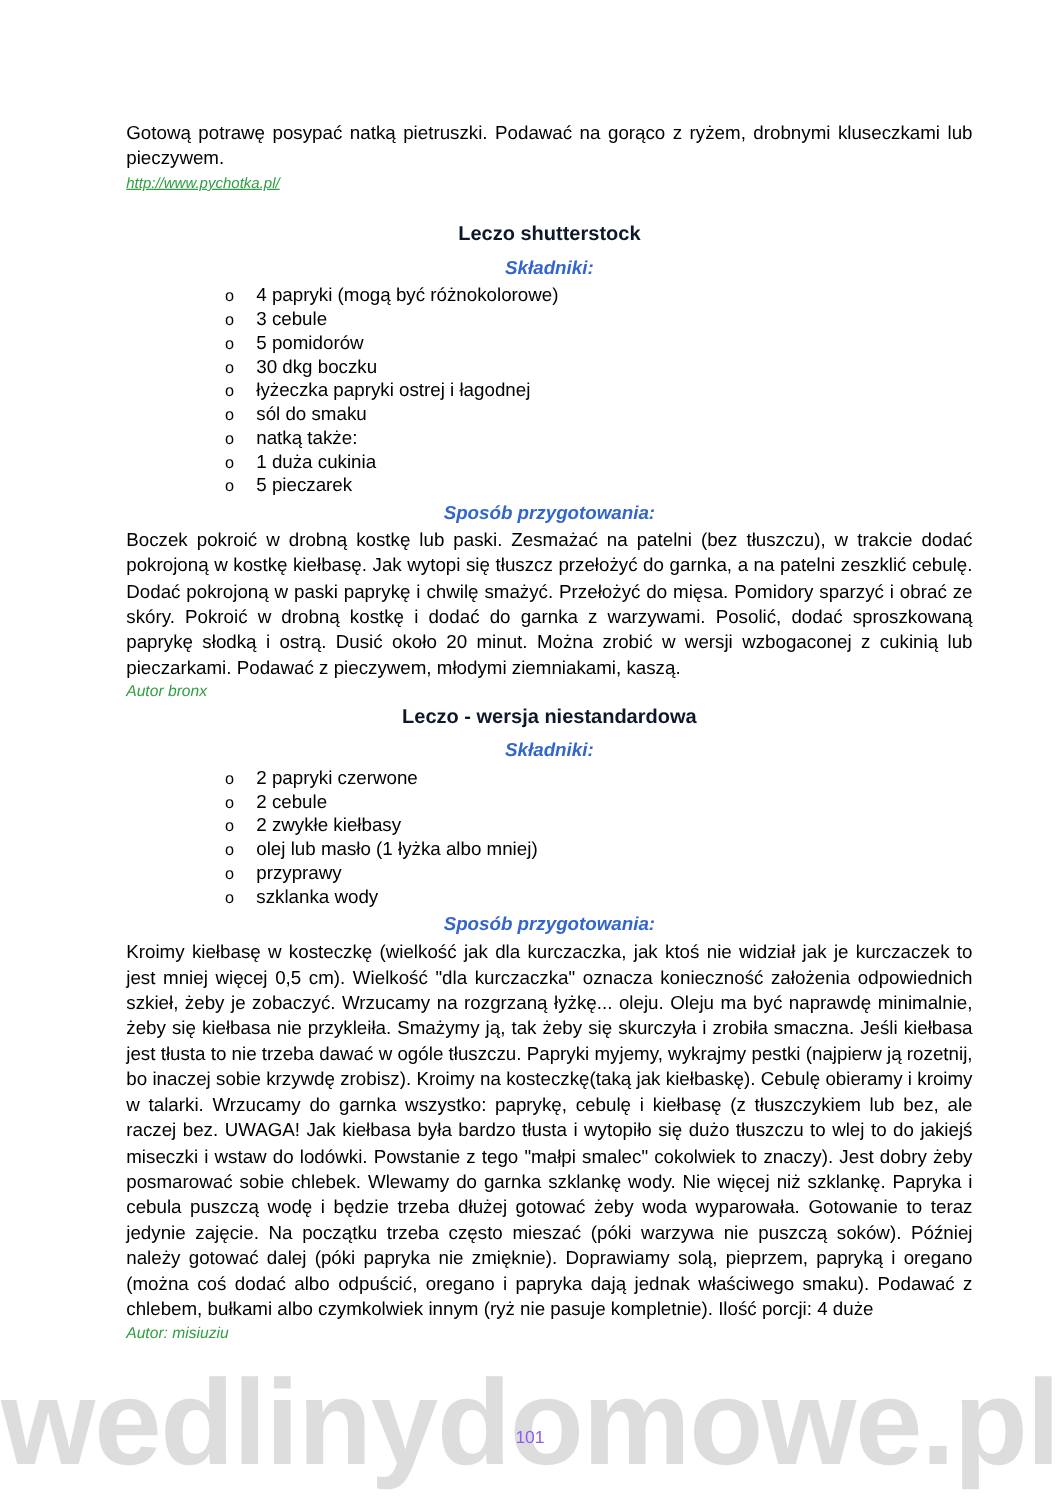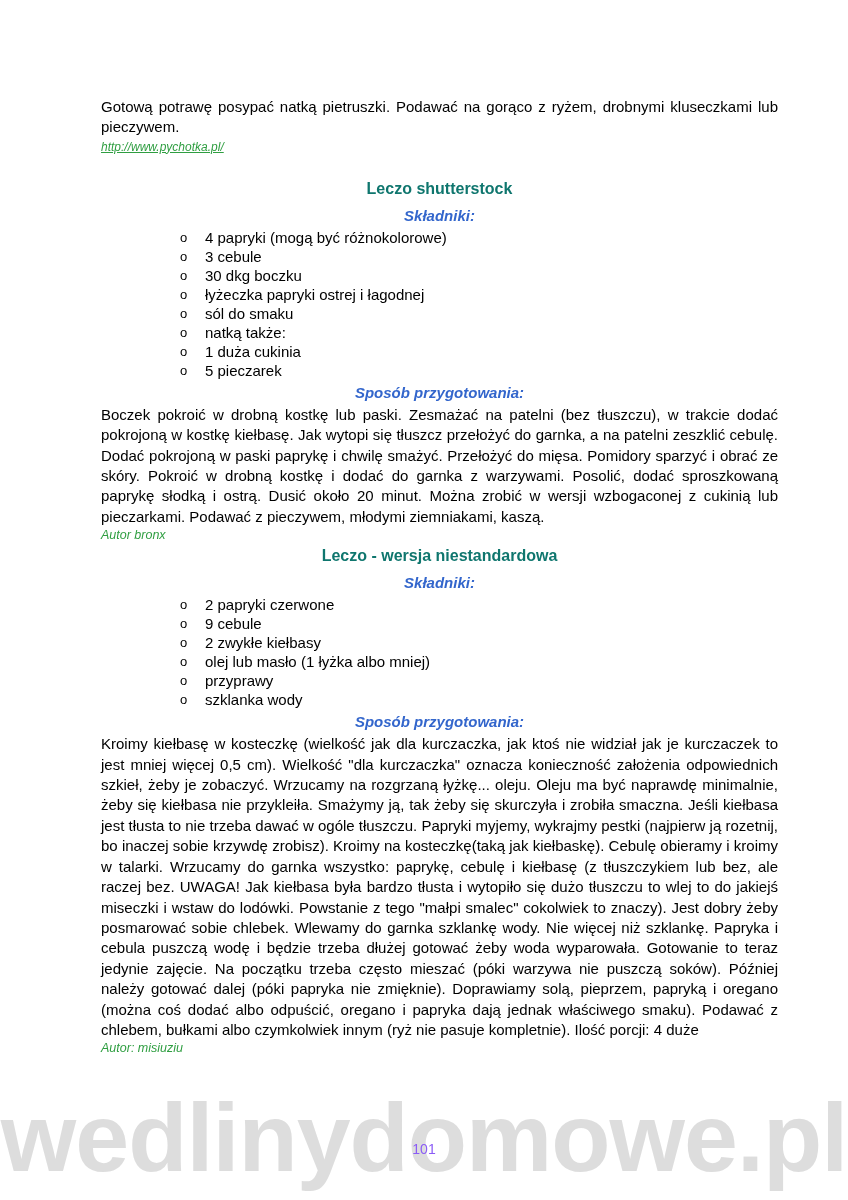--- a/index.html
+++ b/index.html
@@ -48,21 +48,21 @@
   .link {
     color: #2f9e41;
     font-style: italic;
     font-size: 12px;
     text-decoration: underline;
     cursor: pointer;
   }
   .recipe-title {
     margin: 24px 0 7px 0;
     text-align: center;
-    color: #0f766e;
+    color: #0f172a;
     font-size: 16px;
     font-weight: bold;
     line-height: 20px;
   }
   .recipe-title.tight {
     margin-top: 3px;
   }
   .section-label {
     margin: 0 0 2px 0;
     color: #3366cc;
@@ -122,38 +122,39 @@
 
     <p class="body-text">Gotową potrawę posypać natką pietruszki. Podawać na gorąco z ryżem, drobnymi kluseczkami lub pieczywem.</p>
     <p class="link-row"><a class="link" href="#">http://www.pychotka.pl/</a></p>
 
     <section>
       <h2 class="recipe-title">Leczo shutterstock</h2>
       <h3 class="section-label">Składniki:</h3>
       <ul class="ingredients">
         <li>4 papryki (mogą być różnokolorowe)</li>
         <li>3 cebule</li>
+        <li>5 pomidorów</li>
         <li>30 dkg boczku</li>
         <li>łyżeczka papryki ostrej i łagodnej</li>
         <li>sól do smaku</li>
         <li>natką także:</li>
         <li>1 duża cukinia</li>
         <li>5 pieczarek</li>
       </ul>
       <h3 class="section-label">Sposób przygotowania:</h3>
       <p class="body-text">Boczek pokroić w drobną kostkę lub paski. Zesmażać na patelni (bez tłuszczu), w trakcie dodać pokrojoną w kostkę kiełbasę. Jak wytopi się tłuszcz przełożyć do garnka, a na patelni zeszklić cebulę. Dodać pokrojoną w paski paprykę i chwilę smażyć. Przełożyć do mięsa. Pomidory sparzyć i obrać ze skóry. Pokroić w drobną kostkę i dodać do garnka z warzywami. Posolić, dodać sproszkowaną paprykę słodką i ostrą. Dusić około 20 minut. Można zrobić w wersji wzbogaconej z cukinią lub pieczarkami. Podawać z pieczywem, młodymi ziemniakami, kaszą.</p>
       <p class="author">Autor bronx</p>
     </section>
 
     <section>
       <h2 class="recipe-title tight">Leczo - wersja niestandardowa</h2>
       <h3 class="section-label">Składniki:</h3>
       <ul class="ingredients">
         <li>2 papryki czerwone</li>
-        <li>9 cebule</li>
+        <li>2 cebule</li>
         <li>2 zwykłe kiełbasy</li>
         <li>olej lub masło (1 łyżka albo mniej)</li>
         <li>przyprawy</li>
         <li>szklanka wody</li>
       </ul>
       <h3 class="section-label">Sposób przygotowania:</h3>
       <p class="body-text">Kroimy kiełbasę w kosteczkę (wielkość jak dla kurczaczka, jak ktoś nie widział jak je kurczaczek to jest mniej więcej 0,5 cm). Wielkość "dla kurczaczka" oznacza konieczność założenia odpowiednich szkieł, żeby je zobaczyć. Wrzucamy na rozgrzaną łyżkę... oleju. Oleju ma być naprawdę minimalnie, żeby się kiełbasa nie przykleiła. Smażymy ją, tak żeby się skurczyła i zrobiła smaczna. Jeśli kiełbasa jest tłusta to nie trzeba dawać w ogóle tłuszczu. Papryki myjemy, wykrajmy pestki (najpierw ją rozetnij, bo inaczej sobie krzywdę zrobisz). Kroimy na kosteczkę(taką jak kiełbaskę). Cebulę obieramy i kroimy w talarki. Wrzucamy do garnka wszystko: paprykę, cebulę i kiełbasę (z tłuszczykiem lub bez, ale raczej bez. UWAGA! Jak kiełbasa była bardzo tłusta i wytopiło się dużo tłuszczu to wlej to do jakiejś miseczki i wstaw do lodówki. Powstanie z tego "małpi smalec" cokolwiek to znaczy). Jest dobry żeby posmarować sobie chlebek. Wlewamy do garnka szklankę wody. Nie więcej niż szklankę. Papryka i cebula puszczą wodę i będzie trzeba dłużej gotować żeby woda wyparowała. Gotowanie to teraz jedynie zajęcie. Na początku trzeba często mieszać (póki warzywa nie puszczą soków). Później należy gotować dalej (póki papryka nie zmięknie). Doprawiamy solą, pieprzem, papryką i oregano (można coś dodać albo odpuścić, oregano i papryka dają jednak właściwego smaku). Podawać z chlebem, bułkami albo czymkolwiek innym (ryż nie pasuje kompletnie). Ilość porcji: 4 duże</p>
       <p class="author">Autor: misiuziu</p>
     </section>
 

